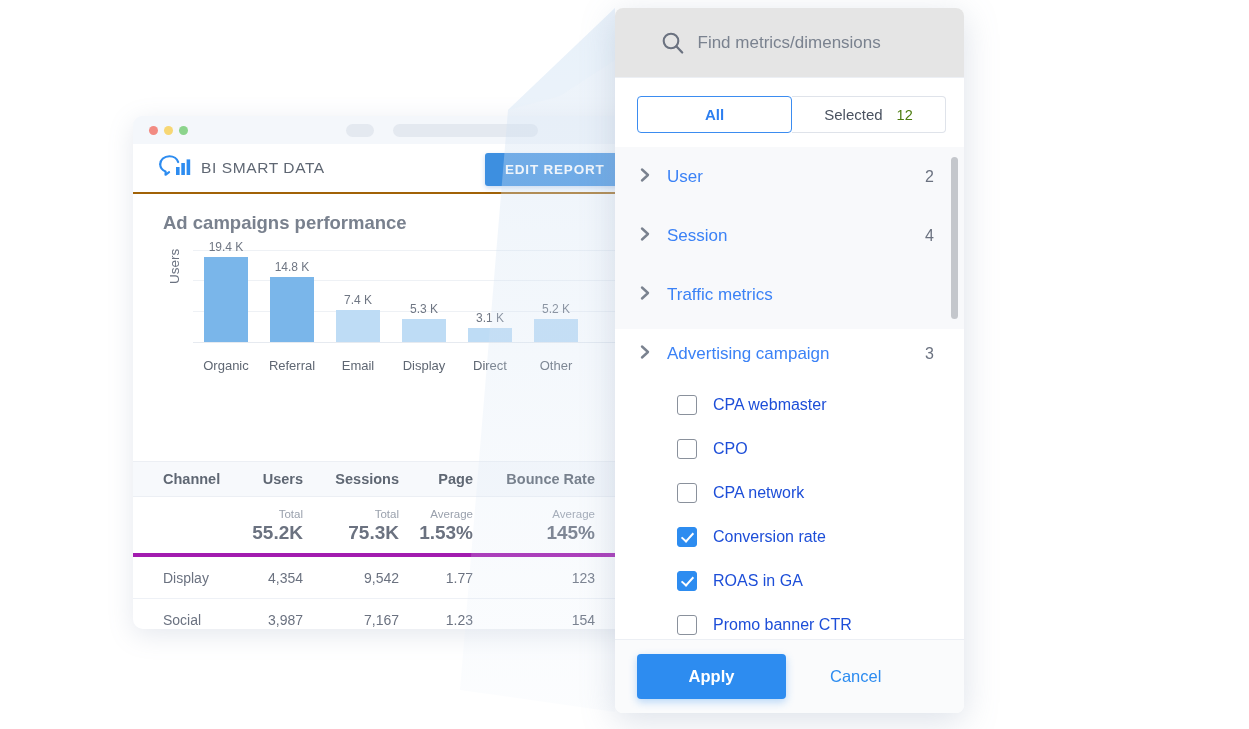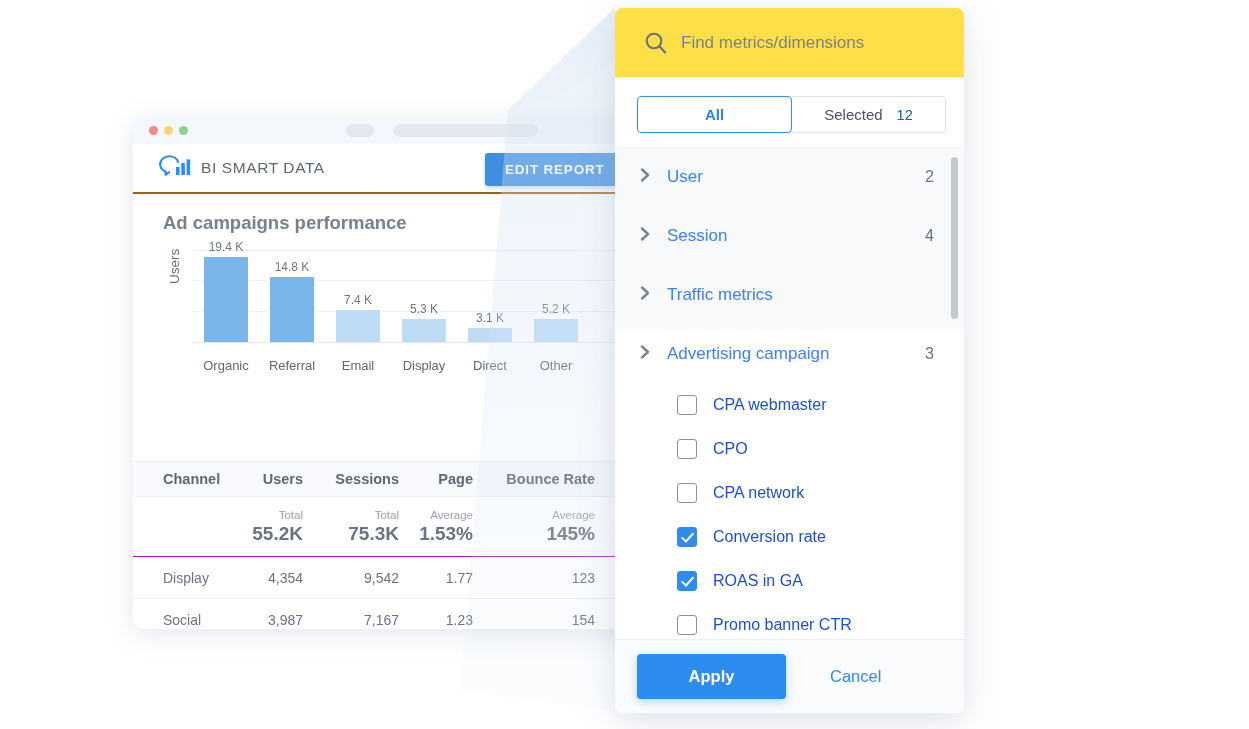--- a/index.html
+++ b/index.html
@@ -106,21 +106,21 @@
     position:absolute; top:108px; left:0; width:66px; text-align:center;
     font-size:13px; color:#5f6773;
   }
   #axis-line { position:absolute; left:60px; right:0; top:104px; height:1px; background:#e6eaf0; }
 
   
   #data-table { position:absolute; left:0; right:0; top:267px; }
   .trow { display:flex; align-items:center; }
   .thead { background:#f7f9fc; height:36px; border-top:1px solid #eceff4; border-bottom:1px solid #eceff4; }
   .thead .cell { font-size:14.5px; font-weight:bold; color:#5f6773; }
-  .totals { height:60px; background:#fff; border-bottom:1px solid #a21caf; }
+  .totals { height:60px; background:#fff; border-bottom:4px solid #a21caf; }
   .totals .cell { display:flex; flex-direction:column; align-items:flex-end; }
   .tot-lbl { font-size:11.5px; color:#9aa1ad; line-height:15px; }
   .tot-val { font-size:19px; font-weight:bold; color:#6b7280; line-height:22px; }
   .drow { height:42px; border-bottom:1px solid #eef1f6; font-size:14px; color:#6b7280; }
   .cell { padding:0 0; }
   .c-channel { width:96px; padding-left:30px; text-align:left; }
   .c-users   { width:74px; text-align:right; }
   .c-sess    { width:96px; text-align:right; }
   .c-page    { width:74px; text-align:right; }
   .c-bounce  { width:122px; text-align:right; }
@@ -142,21 +142,22 @@
     border-radius:8px;
     box-shadow: 0 8px 34px rgba(120,140,170,0.26);
     overflow:hidden;
     display:flex; flex-direction:column;
   }
   #search-bar {
     height:70px; flex:none;
     display:flex; align-items:center;
     padding-left:28px;
     border-bottom:1px solid #eceff4;
-    background:#fde047;
+    background:#e5e5e5;
+    justify-content:center;
   }
   #search-icon { width:26px; height:26px; flex:none; }
   #search-input {
     border:none; outline:none;
     margin-left:12px;
     font-size:17px; color:#5f6773;
     font-family:"Liberation Sans", sans-serif;
     width:250px; background:transparent;
   }
   #search-input::placeholder { color:#7a828f; }
@@ -181,21 +182,21 @@
     border-radius:4px;
     color:#2d7ff0;
     font-weight:bold;
     z-index:2;
   }
   .tab.inactive {
     border-left:none;
     border-radius:0 4px 4px 0;
     color:#4a5260;
   }
-  .tab-count { margin-left:14px; color:#0369a1; font-size:14.5px; font-weight:normal; }
+  .tab-count { margin-left:14px; color:#4d7c0f; font-size:14.5px; font-weight:normal; }
 
   #list {
     flex:1 1 auto;
     position:relative;
     overflow:hidden;
   }
   #list-shade {
     position:absolute; left:0; right:0; top:0; height:182px;
     background:#f8f9fb;
   }

